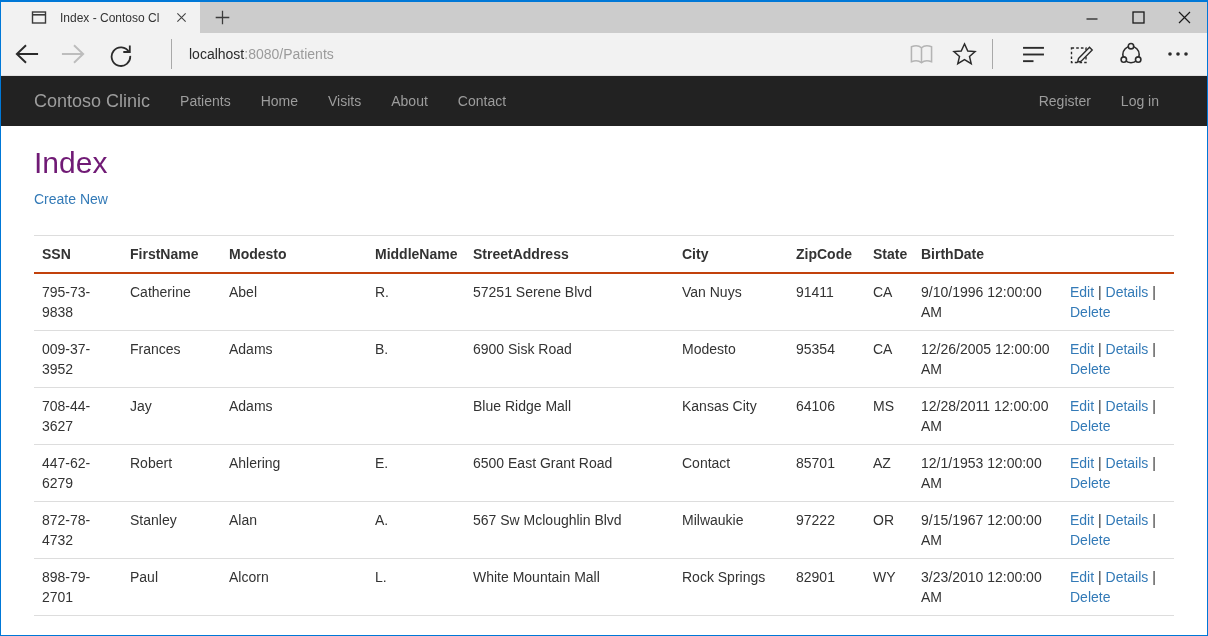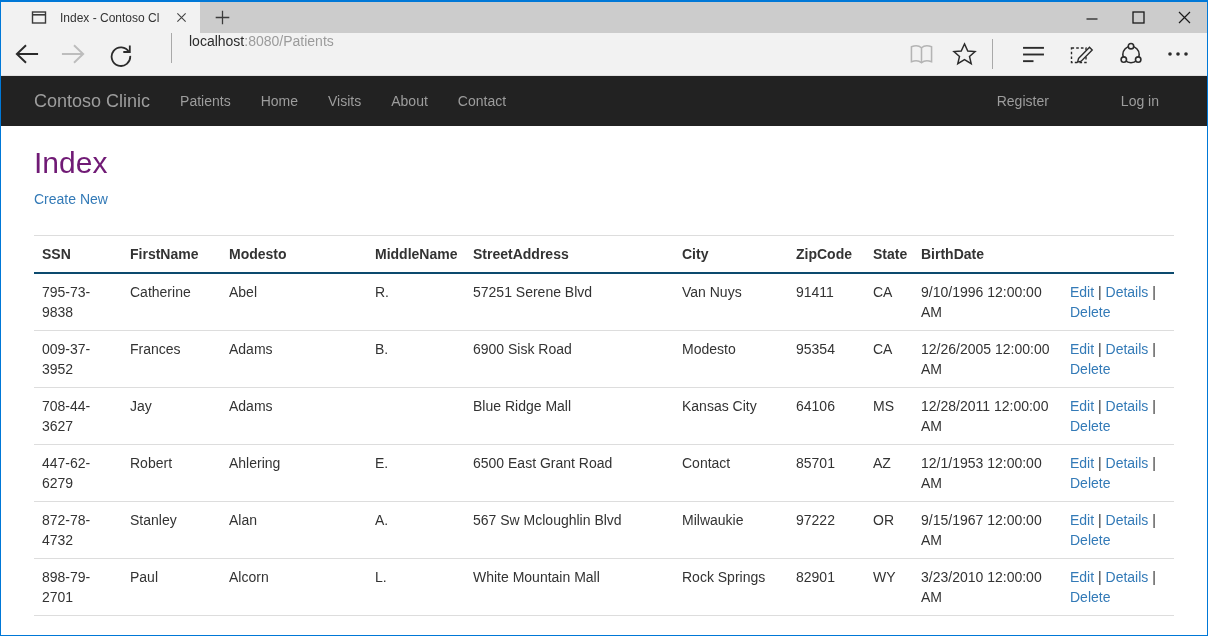--- a/index.html
+++ b/index.html
@@ -13,49 +13,49 @@
   .titlebar { height:31px; background:#cccccc; display:flex; align-items:stretch; flex:none; }
   .tab { width:199px; background:#f2f2f2; display:flex; align-items:center;
          padding-left:30px; padding-right:10px; gap:13px; cursor:default; }
   .tab-title { font-size:12px; color:#333; white-space:nowrap; overflow:hidden; flex:1; }
   .tab-close { display:flex; align-items:center; justify-content:center; width:18px; height:18px; }
   .newtab { width:44px; display:flex; align-items:center; justify-content:center; }
   .win-controls { margin-left:auto; display:flex; }
   .win-btn { width:46px; display:flex; align-items:center; justify-content:center; }
 
   
-  .toolbar { height:43px; background:#f2f2f2; display:flex; flex:none;
+  .toolbar { height:43px; background:#f2f2f2; display:flex; align-items:center; flex:none;
              border-bottom:1px solid #e2e2e2; }
   .tool-btn { width:30px; height:36px; display:flex; align-items:center; justify-content:center; flex:none; }
   .nav-group { display:flex; align-items:center; gap:17px; padding-left:10px; }
   .v-divider { width:1px; height:30px; background:#a9a9a9; flex:none; }
   .url-divider { margin-left:36px; }
   .url { margin-left:17px; font-size:14px; white-space:nowrap; flex:1; min-width:0; }
   .url .host { color:#2b2b2b; }
   .url .rest { color:#9b9b9b; }
   .right-tools { display:flex; align-items:center; gap:13px; padding-right:14px; }
 
   
   .navbar { height:50px; background:#222; display:flex; align-items:center; flex:none; }
   .nav-inner { width:1170px; margin:8px auto; padding:0 15px; display:flex; align-items:flex-start; height:100%; }
   .brand { font-size:18px; color:#9d9d9d; text-decoration:none; padding-right:15px; line-height:50px; }
   .nav-links { list-style:none; display:flex; height:100%; }
   .nav-links a { display:flex; align-items:center; height:100%; padding:0 15px;
                  font-size:14px; color:#9d9d9d; text-decoration:none; }
-  .nav-right { margin-left:auto;gap:42px; }
+  .nav-right { margin-left:auto; }
 
   
   .content { background:#fff; flex:1; overflow:hidden; }
   .container { width:1170px; margin:0 auto; padding:0 15px; }
   h1.page-title { font-size:30px; font-weight:400; color:#701a75; margin:20px 0 10px; line-height:33px; }
   .create-new { display:block; margin:0 0 26px; font-size:14px; color:#337ab7; text-decoration:none; line-height:20px; }
 
   table.grid { width:1140px; border-collapse:collapse; table-layout:fixed; font-size:14px; color:#333; }
   table.grid th { text-align:left; font-weight:bold; padding:8px; line-height:20px;
-                  border-top:1px solid #ddd; border-bottom:2px solid #0c4a6e; vertical-align:top; }
+                  border-top:1px solid #ddd; border-bottom:2px solid #c2410c; vertical-align:top; }
   table.grid td { padding:8px; line-height:20px; vertical-align:top; border-bottom:1px solid #ddd;
                   overflow-wrap:break-word; }
   td.actions a { color:#337ab7; text-decoration:none; }
   td.actions .sep { color:#333; }
 
   svg { display:block; }
 </style>
 </head>
 <body>
 

